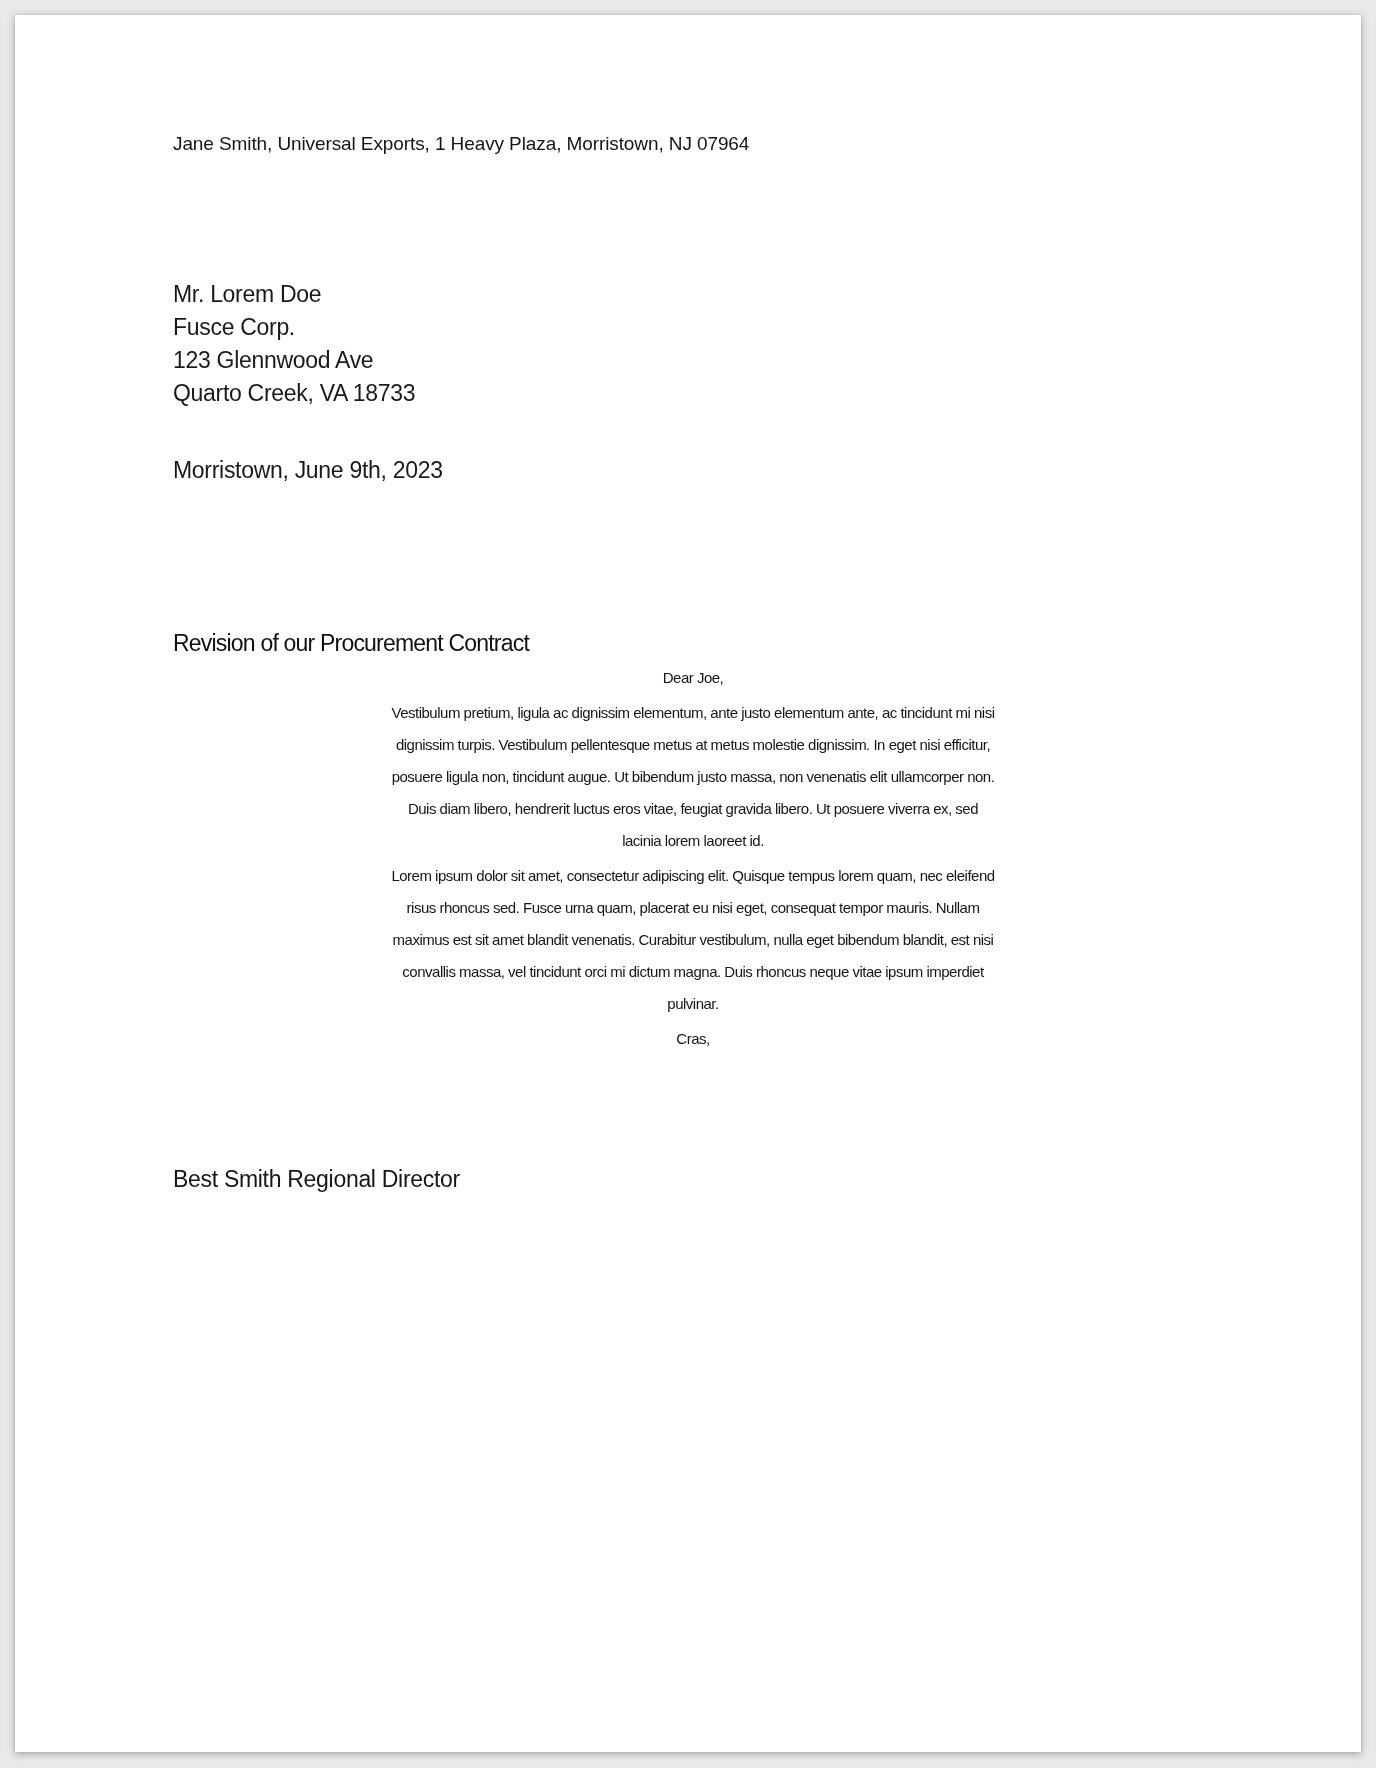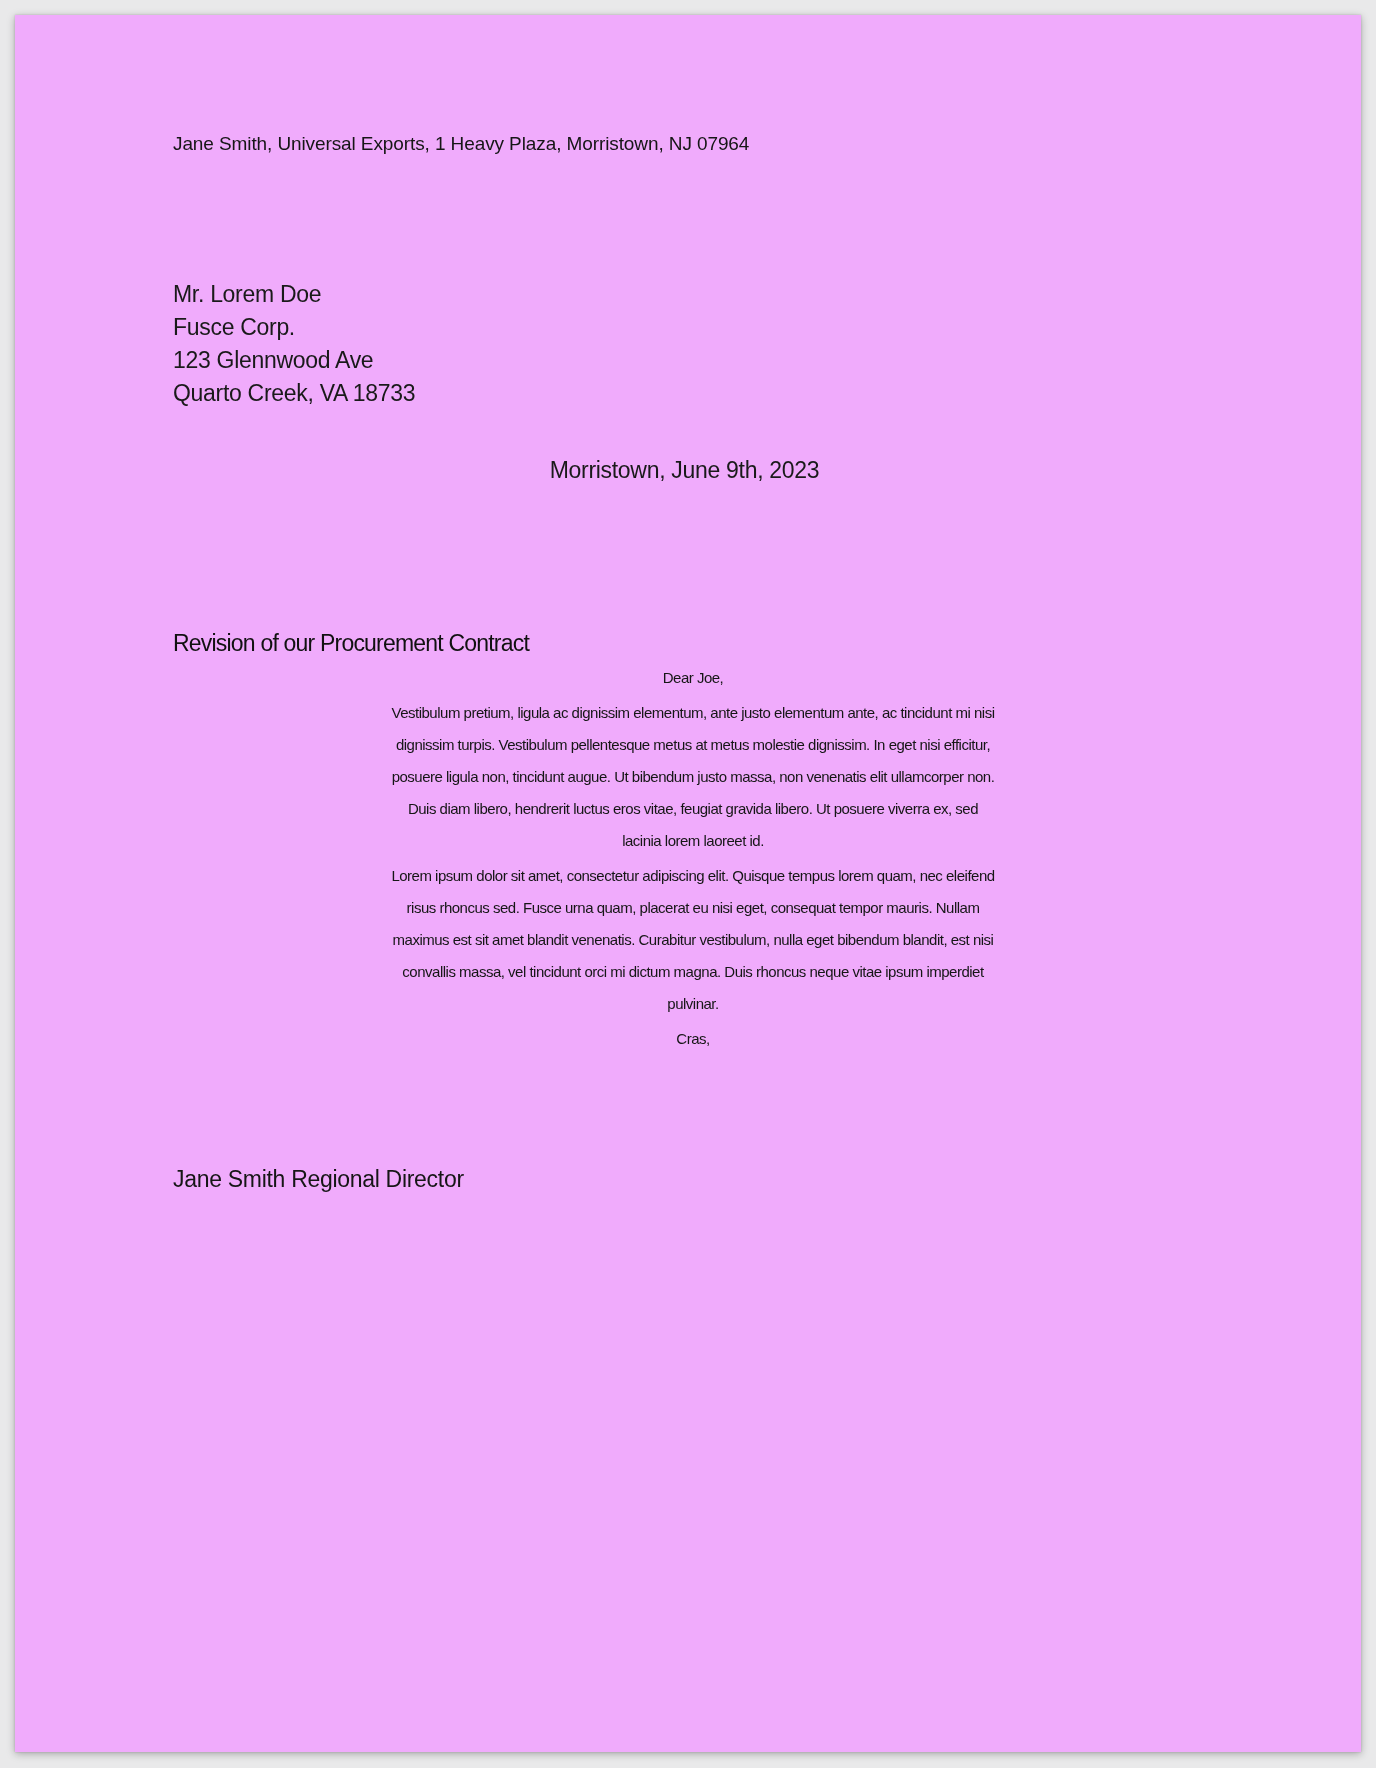--- a/index.html
+++ b/index.html
@@ -13,21 +13,21 @@
     font-family: "Liberation Sans", "DejaVu Sans", sans-serif;
     color: #1a1a1a;
     position: relative;
   }
   .paper {
     position: absolute;
     left: 15px;
     top: 15px;
     width: 1346px;
     height: 1737px;
-    background: #f0abfc;
+    background: #ffffff;
     box-shadow: 0 2px 8px rgba(0,0,0,0.28), 0 0 2px rgba(0,0,0,0.18);
     box-sizing: border-box;
     padding: 117px 0 0 158px;
   }
   .content {
     width: 1040px;
   }
   .sender-line {
     font-size: 19px;
     line-height: 24px;
@@ -36,21 +36,21 @@
     color: #161616;
   }
   .recipient-block {
     font-size: 23px;
     line-height: 33px;
     letter-spacing: -0.3px;
   }
   .date-line {
     margin-top: 44px;
     width: 1023px;
-    text-align: center;
+    text-align: left;
     font-size: 23px;
     line-height: 32px;
     letter-spacing: -0.3px;
   }
   .subject-line {
     margin-top: 141px;
     font-size: 23px;
     line-height: 32px;
     font-weight: 400;
     letter-spacing: -0.8px;
@@ -106,16 +106,16 @@
 
     <p class="body-par">Lorem ipsum dolor sit amet, consectetur adipiscing elit. Quisque tempus lorem quam, nec eleifend
 risus rhoncus sed. Fusce urna quam, placerat eu nisi eget, consequat tempor mauris. Nullam
 maximus est sit amet blandit venenatis. Curabitur vestibulum, nulla eget bibendum blandit, est nisi
 convallis massa, vel tincidunt orci mi dictum magna. Duis rhoncus neque vitae ipsum imperdiet
 pulvinar.</p>
 
 
     <div class="closing">Cras,</div>
 
-    <div class="signature-line">Jane Smith Regional Director</div>
+    <div class="signature-line">Best Smith Regional Director</div>
 
   </div>
 </div>
 
 </body></html>

